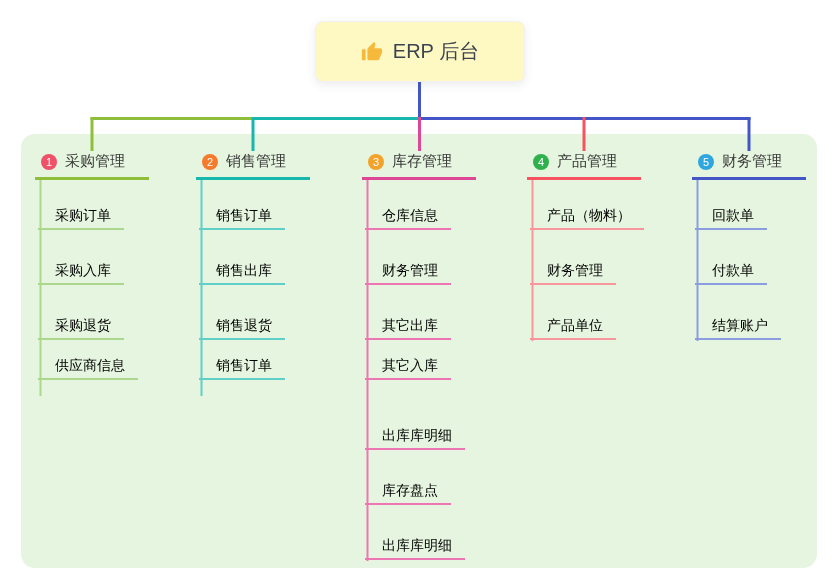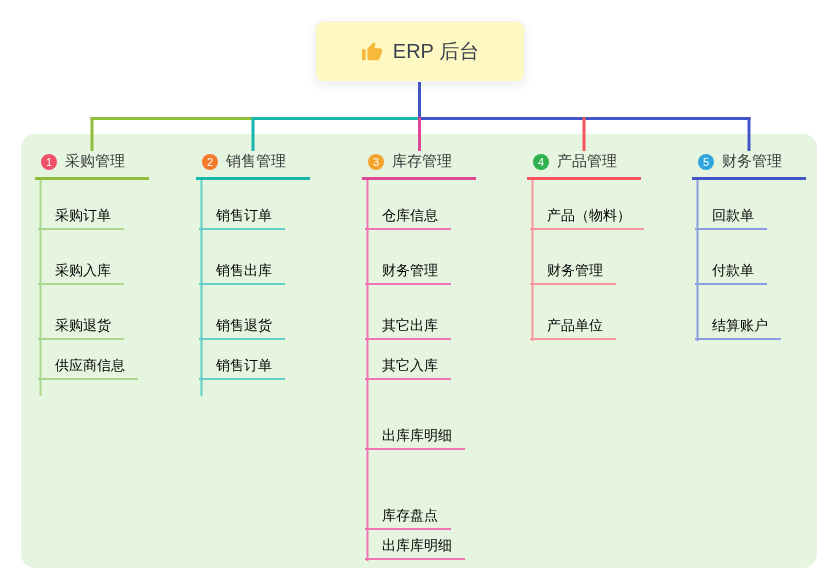--- a/index.html
+++ b/index.html
@@ -33,21 +33,21 @@
     color:#ffffff;font-size:11px;line-height:16px;text-align:center;
     flex:0 0 16px;
   }
   .child{
     position:absolute;left:calc(var(--left) + 3px);
     height:26px;line-height:26px;padding:0 13px 0 17px;
     border-bottom:2px solid var(--light);
     font-size:14px;color:#000000;white-space:nowrap;text-align:right;
   }
   .r0{top:202px}.r1{top:257px}.r2{top:312px}.r3{top:352px}
-  .r4{top:422px}.r5{top:502px}.r6{top:532px}
+  .r4{top:422px}.r5{top:477px}.r6{top:532px}
   .b1{--left:35px; --main:#8fbf3a; --light:#abd88c; --badge:#ef5168;}
   .b2{--left:196px;--main:#17b7ae; --light:#5fcfc7; --badge:#f57b2c;}
   .b3{--left:362px;--main:#dd4796; --light:#ee74b4; --badge:#f3a32b;}
   .b4{--left:527px;--main:#f7525f; --light:#f9959c; --badge:#2eb14c;}
   .b5{--left:692px;--main:#4456c7; --light:#8c9ce0; --badge:#30a6de;}
 </style>
 </head>
 <body>
 
 <div class="canvas">

